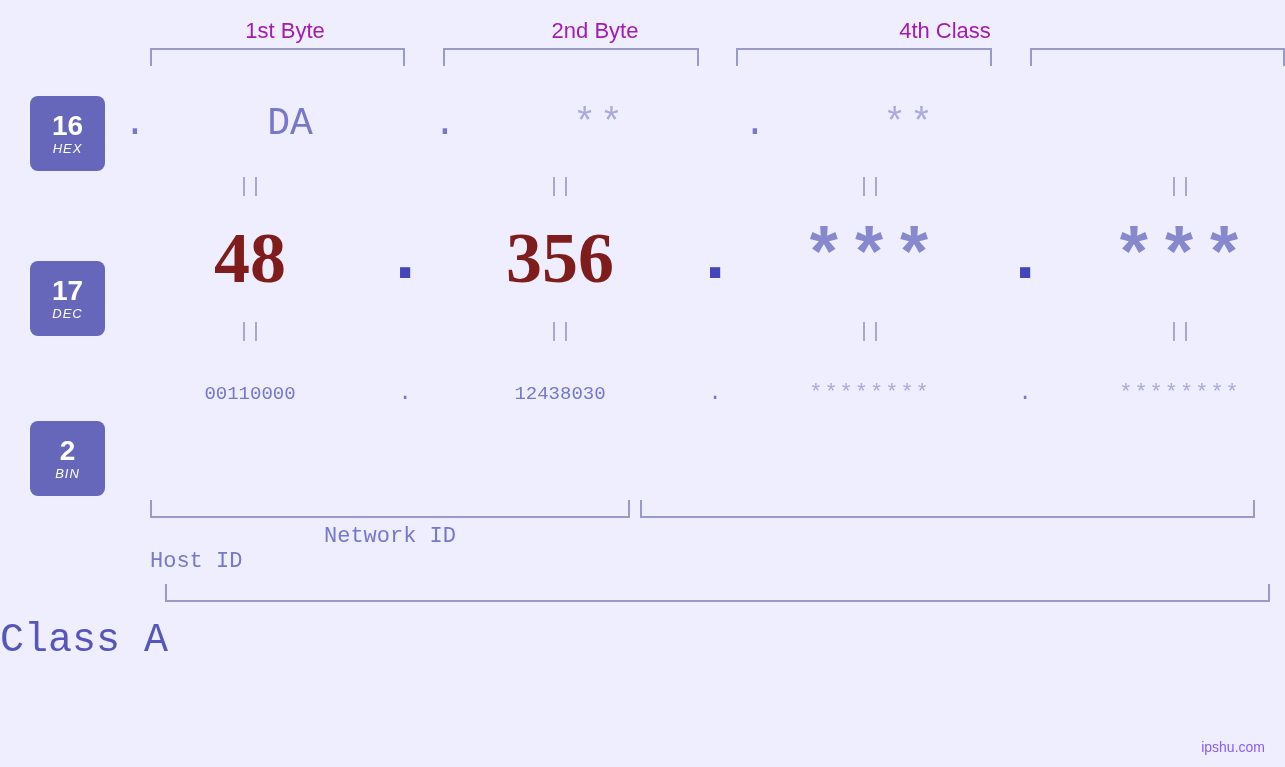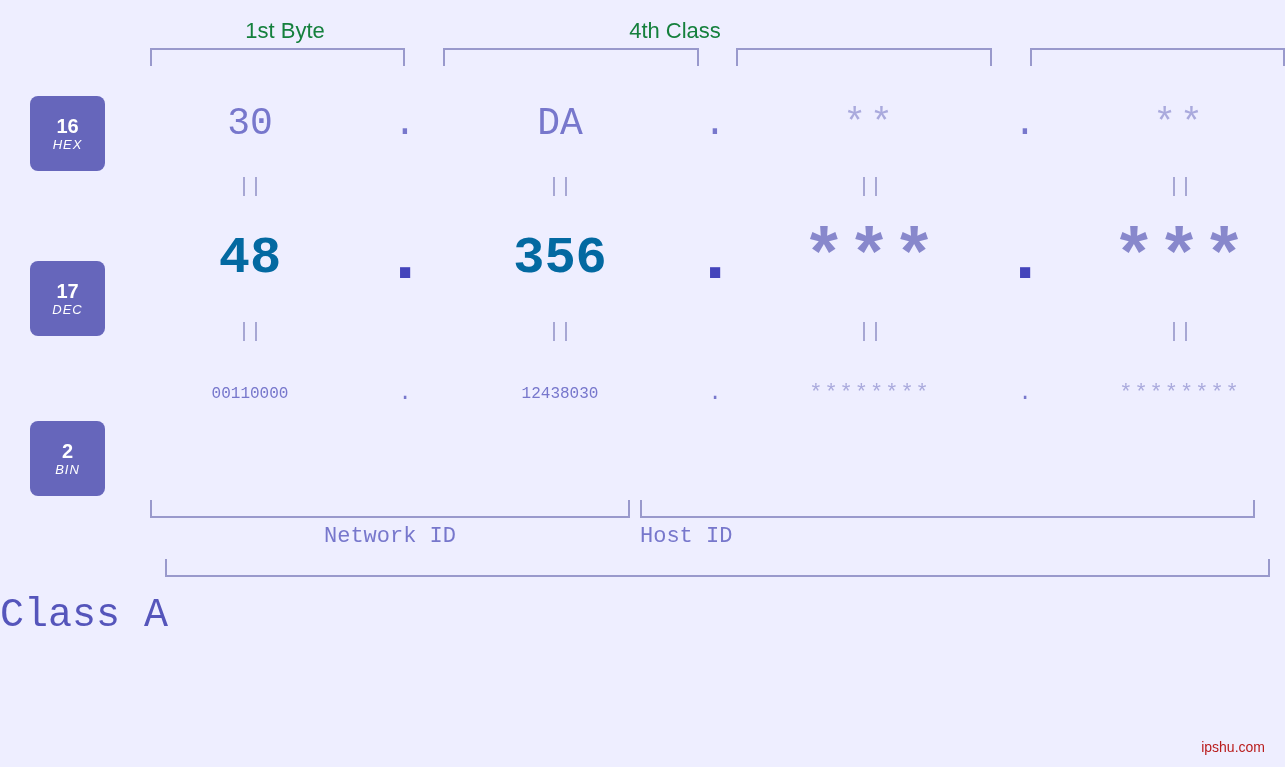--- a/index.html
+++ b/index.html
@@ -26,21 +26,21 @@
     
     .header-row {
       display: flex;
       width: 100%;
       padding-top: 18px;
       padding-left: 150px;
       gap: 0;
     }
 
     .byte-header {
-      color: #15803d;
+      color: #a21caf;
       font-size: 22px;
       font-family: Arial, sans-serif;
       text-align: center;
       width: 270px;
     }
 
     
     .bracket-row {
       display: flex;
       width: 100%;
@@ -83,21 +83,21 @@
       height: 75px;
       border-radius: 8px;
       display: flex;
       flex-direction: column;
       align-items: center;
       justify-content: center;
       font-family: Arial, sans-serif;
     }
 
     .badge-num {
-      font-size: 20px;
+      font-size: 28px;
       font-weight: bold;
       line-height: 1.1;
     }
 
     .badge-label {
       font-size: 13px;
       letter-spacing: 1px;
       font-style: italic;
     }
 
@@ -174,44 +174,44 @@
       color: #9999cc;
       font-size: 20px;
     }
 
     .sep-dot {
       width: 40px;
     }
 
     
     .dec-value {
-      color: #0369a1;
-      font-size: 52px;
-      font-family: Liberation Mono, monospace;
+      color: #7f1d1d;
+      font-size: 72px;
+      font-family: Liberation Serif, serif;
       font-weight: bold;
     }
 
     .dec-dot {
       color: #4444bb;
       font-size: 72px;
       font-weight: bold;
     }
 
     .dec-masked {
       color: #8888cc;
       font-size: 72px;
       font-family: 'Courier New', Courier, monospace;
       font-weight: bold;
       letter-spacing: 2px;
     }
 
     
     .bin-value {
       color: #7777cc;
-      font-size: 16px;
+      font-size: 19px;
       font-family: 'Courier New', Courier, monospace;
     }
 
     .bin-dot {
       color: #7777cc;
       font-size: 22px;
     }
 
     .bin-masked {
       color: #aaaadd;
@@ -228,33 +228,34 @@
       font-size: 40px;
       font-family: 'Courier New', Courier, monospace;
       margin-top: 16px;
     }
 
     
     .watermark {
       position: absolute;
       bottom: 12px;
       right: 20px;
-      color: #b91c1c;
+      color: #8b5cf6;
       font-size: 14px;
       font-family: Arial, sans-serif;
     }
   </style>
 </head>
 <body>
 
 <div class="main-container">
 
   <div class="header-row">
     <div class="byte-header">1st Byte</div>
     <div style="width:40px"></div>
+    <div class="byte-header">2nd Byte</div>
     <div style="width:40px"></div>
     <div style="width:40px"></div>
     <div class="byte-header">4th Class</div>
   </div>
 
   <div class="bracket-row">
     <div class="bracket"></div>
     <div style="width:40px"></div>
     <div class="bracket"></div>
     <div style="width:40px"></div>
@@ -276,23 +277,20 @@
       </div>
       <div class="badge" style="margin-top: 55px;">
         <span class="badge-num">2</span>
         <span class="badge-label">BIN</span>
       </div>
     </div>
 
     <div class="values-grid">
 
       <div class="value-row">
-        <div class="cell">
-          <span class="hex-value">30</span>
-        </div>
         <div class="dot hex-dot">.</div>
         <div class="cell">
           <span class="hex-value">DA</span>
         </div>
         <div class="dot hex-dot">.</div>
         <div class="cell">
           <span class="hex-masked">**</span>
         </div>
         <div class="dot hex-dot">.</div>
         <div class="cell">
@@ -358,21 +356,21 @@
 
     </div>
   </div>
 
   <div style="display:flex; flex-direction:row; width:100%; padding-left:150px; margin-top:4px;">
     <div style="width:480px; height:18px; border-bottom: 2px solid #9999cc; border-left: 2px solid #9999cc; border-right: 2px solid #9999cc;"></div>
     <div style="width:10px;"></div>
     <div style="flex:1; height:18px; border-bottom: 2px solid #9999cc; border-left: 2px solid #9999cc; border-right: 2px solid #9999cc; margin-right:30px;"></div>
   </div>
 
-  <div style="display:flex; flex-direction:row; width:100%; padding-left:150px; margin-top:6px;">
+  <div style="display:flex; flex-direction:column; width:100%; padding-left:150px; margin-top:6px;">
     <div style="width:480px; text-align:center; color:#7777cc; font-size:22px; font-family:'Courier New',Courier,monospace;">Network ID</div>
     <div style="width:10px;"></div>
     <div style="flex:1; text-align:left; color:#7777cc; font-size:22px; font-family:'Courier New',Courier,monospace; margin-right:30px;">Host ID</div>
   </div>
 
   <div style="width:calc(100% - 180px); margin-left:150px; height:18px; border-bottom: 2px solid #9999cc; border-left: 2px solid #9999cc; border-right: 2px solid #9999cc; margin-top:10px;"></div>
 
   <div class="class-row">Class A</div>
 
   <div class="watermark">ipshu.com</div>

